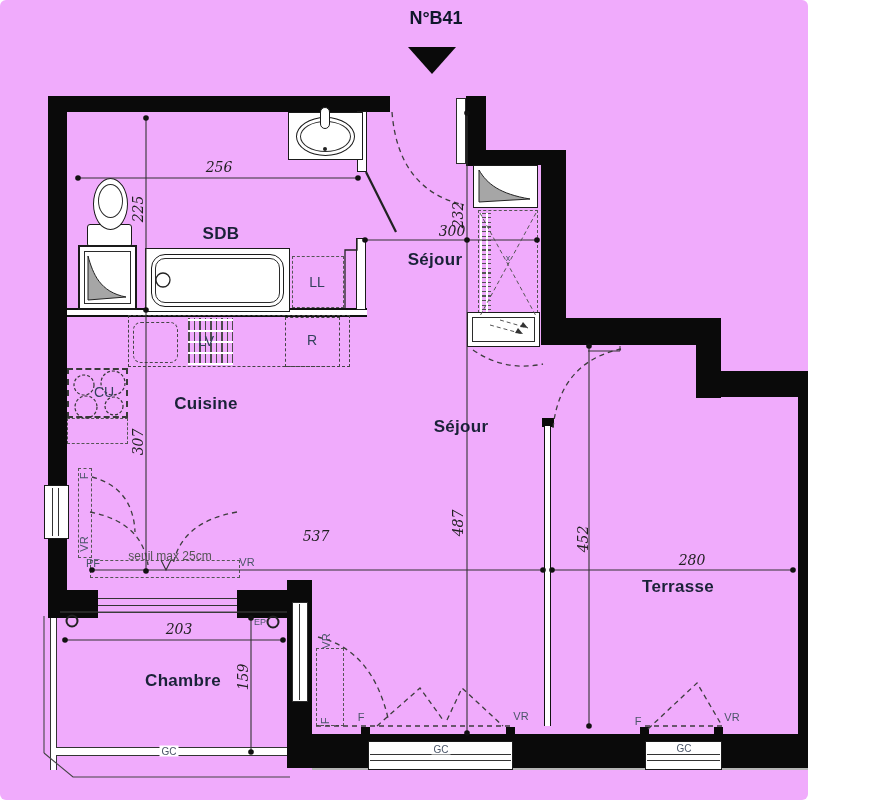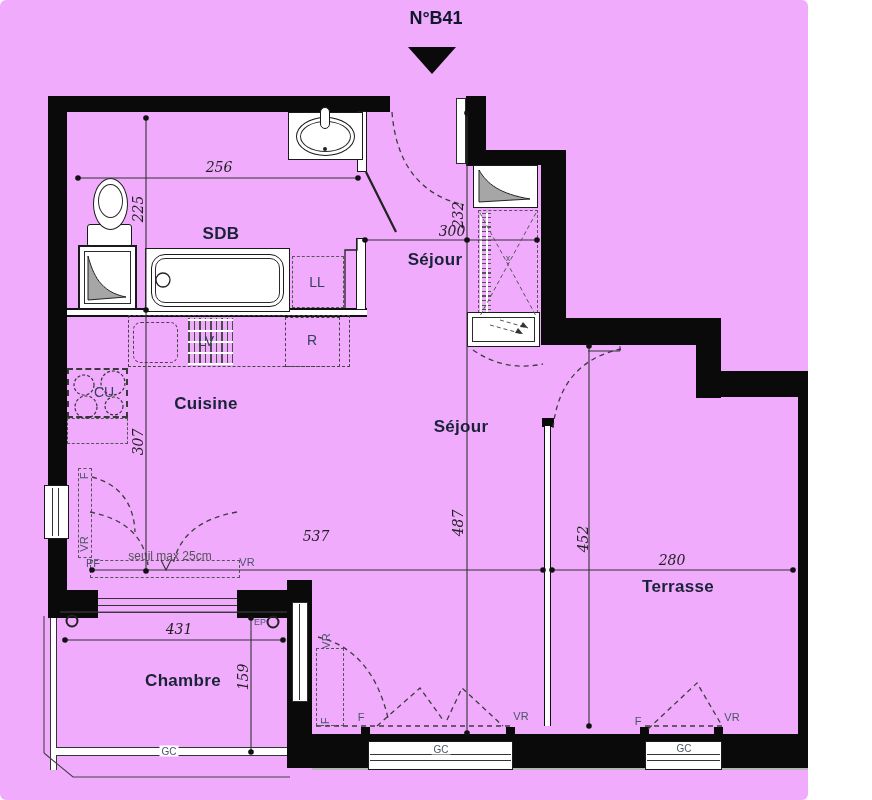--- a/index.html
+++ b/index.html
@@ -231,22 +231,22 @@
   <div class="app" style="left:104px;top:392px">CU</div>
 
   <div class="dim" style="left:219px;top:167px">256</div>
   <div class="dim v" style="left:138px;top:209px">225</div>
   <div class="dim v" style="left:458px;top:215px">232</div>
   <div class="dim" style="left:452px;top:231px">300</div>
   <div class="dim v" style="left:138px;top:442px">307</div>
   <div class="dim v" style="left:458px;top:523px">487</div>
   <div class="dim v" style="left:583px;top:539px">452</div>
   <div class="dim" style="left:316px;top:536px">537</div>
-  <div class="dim" style="left:672px;top:560px">280</div>
-  <div class="dim" style="left:179px;top:629px">431</div>
+  <div class="dim" style="left:692px;top:560px">280</div>
+  <div class="dim" style="left:179px;top:629px">203</div>
   <div class="dim v" style="left:243px;top:677px">159</div>
 
   <div class="tag v" style="left:84px;top:476px">F</div>
   <div class="tag v" style="left:84px;top:544px">VR</div>
   <div class="tag" style="left:93px;top:563px">PF</div>
   <div class="tag" style="left:247px;top:562px">VR</div>
   <div class="tiny" style="left:170px;top:556px">seuil max 25cm</div>
   <div class="tag v" style="left:326px;top:641px">VR</div>
   <div class="tag v" style="left:325px;top:721px">F</div>
   <div class="tag" style="left:361px;top:717px">F</div>

